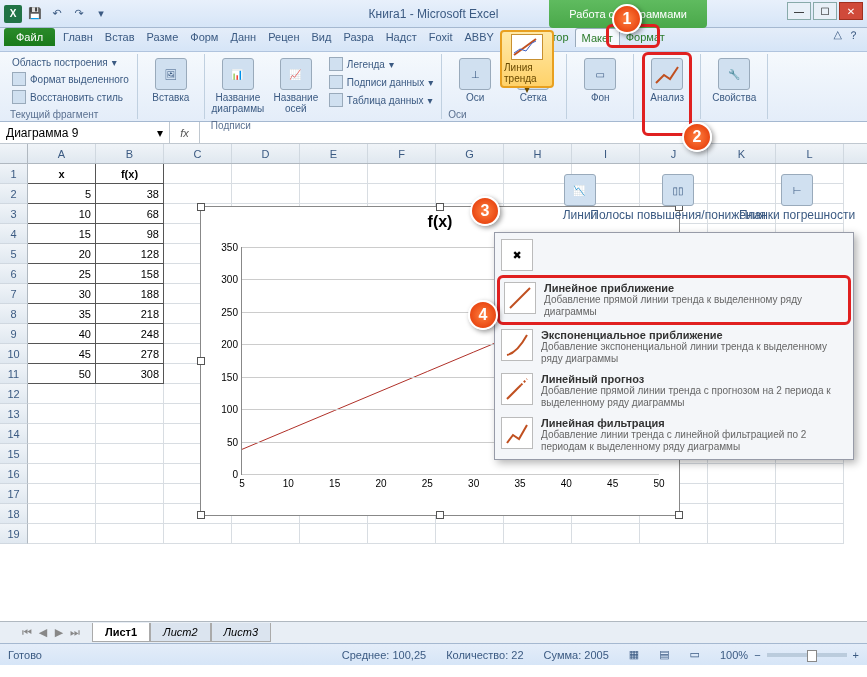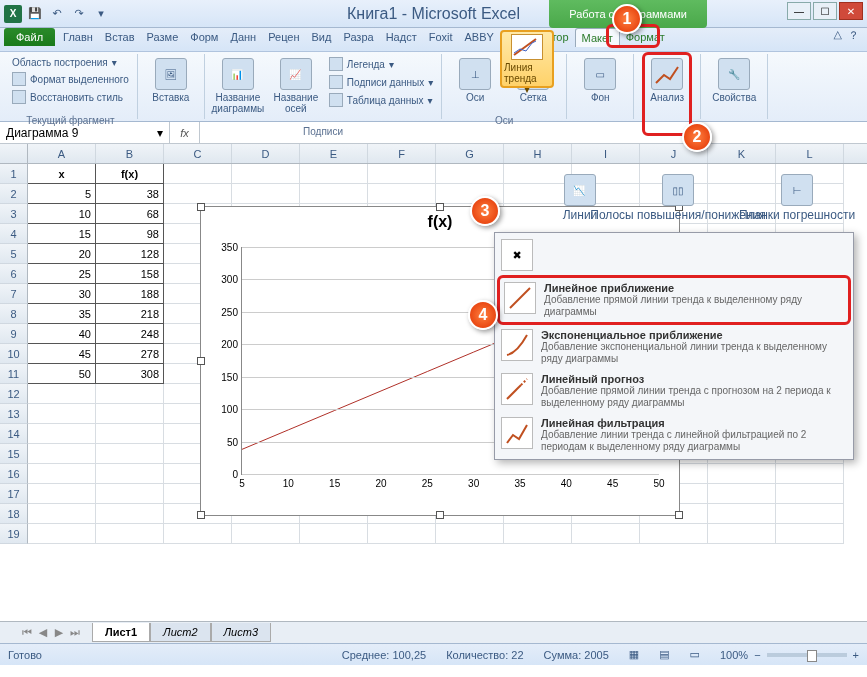--- a/index.html
+++ b/index.html
@@ -3,39 +3,39 @@
 <meta charset="utf-8">
 <style>
 * { box-sizing: border-box; margin: 0; padding: 0; font-family: "Segoe UI", Tahoma, sans-serif; }
 body { background: #fff; width: 867px; height: 677px; overflow: hidden; position: relative; font-size: 11px; }
 
 
 .titlebar { height: 28px; background: linear-gradient(#e8f0fb,#d6e5f7); border-bottom: 1px solid #a5b8d0; display: flex; align-items: center; position: relative; }
 .qat { display: flex; align-items: center; padding-left: 4px; gap: 4px; }
 .qat .xl-icon { width: 18px; height: 18px; background: #217346; color: #fff; font-size: 10px; font-weight: bold; display: flex; align-items: center; justify-content: center; border-radius: 2px; }
 .qat .q-btn { width: 18px; height: 18px; display: flex; align-items: center; justify-content: center; color: #3b5a82; }
-.title-center { position: absolute; left: 50%; transform: translateX(-50%); font-size: 16px; color: #3b5a82; }
+.title-center { position: absolute; left: 50%; transform: translateX(-50%); font-size: 12px; color: #3b5a82; }
 .chart-tools-tab { position: absolute; right: 160px; top: 0; height: 28px; background: linear-gradient(#5fbb5f,#4aa84a); color: #fff; padding: 0 20px; display: flex; align-items: center; font-size: 11px; border-radius: 0 0 4px 4px; }
 .win-ctrl { position: absolute; right: 4px; top: 2px; display: flex; gap: 2px; }
 .win-ctrl span { width: 24px; height: 18px; border: 1px solid #8aa; background: #e8f0f8; display: flex; align-items: center; justify-content: center; font-size: 10px; }
 .win-ctrl .close { background: #d04a3a; color: #fff; border-color: #a03020; }
 
 
 .ribbon-tabs { height: 24px; background: linear-gradient(#e4edf9,#d6e5f7); display: flex; align-items: flex-start; border-bottom: 1px solid #b0c4de; padding-left: 4px; font-size: 11px; }
 .file-tab { background: linear-gradient(#2a8a2a,#1a7a1a); color: #fff; padding: 3px 12px; border-radius: 3px 3px 0 0; margin-right: 2px; }
 .ribbon-tabs .tab { padding: 3px 6px; color: #3b5a82; cursor: pointer; }
 .ribbon-tabs .tab.ctx { color: #2a7a2a; }
 .ribbon-tabs .tab.active { background: #f5f9fd; border: 1px solid #9ab; border-bottom: none; border-radius: 3px 3px 0 0; }
 .ribbon-tabs .help { margin-left: auto; margin-right: 8px; color: #3b5a82; display: flex; gap: 6px; }
 
 
 .ribbon { height: 70px; background: linear-gradient(#f5f9fd,#e4edf9); border-bottom: 1px solid #a5b8d0; display: flex; padding: 2px 4px; position: relative; }
 .group { border-right: 1px solid #c0d0e0; padding: 2px 6px; display: flex; flex-direction: column; }
 .group-body { flex: 1; display: flex; align-items: flex-start; gap: 4px; }
-.group-label { font-size: 10px; color: #5a7090; text-align: center; margin-top: 10px; }
+.group-label { font-size: 10px; color: #5a7090; margin-top: 4px; }
 .big-btn { display: flex; flex-direction: column; align-items: center; width: 54px; padding: 2px; color: #3b5a82; font-size: 10px; text-align: center; }
 .big-btn .ico { width: 32px; height: 32px; background: #d0e0f0; border: 1px solid #9ab; border-radius: 3px; margin-bottom: 2px; display: flex; align-items: center; justify-content: center; }
 .small-btn { display: flex; align-items: center; gap: 4px; color: #3b5a82; font-size: 10px; padding: 1px 2px; white-space: nowrap; }
 .small-btn .ico-s { width: 14px; height: 14px; background: #d0e0f0; border: 1px solid #9ab; }
 .vstack { display: flex; flex-direction: column; gap: 2px; }
 
 
 .fx-bar { height: 22px; border-bottom: 1px solid #c0c8d0; display: flex; align-items: stretch; }
 .name-box { width: 170px; border-right: 1px solid #c0c8d0; padding: 2px 6px; font-size: 12px; display: flex; align-items: center; justify-content: space-between; }
 .fx-label { width: 30px; display: flex; align-items: center; justify-content: center; font-style: italic; color: #555; border-right: 1px solid #c0c8d0; }

